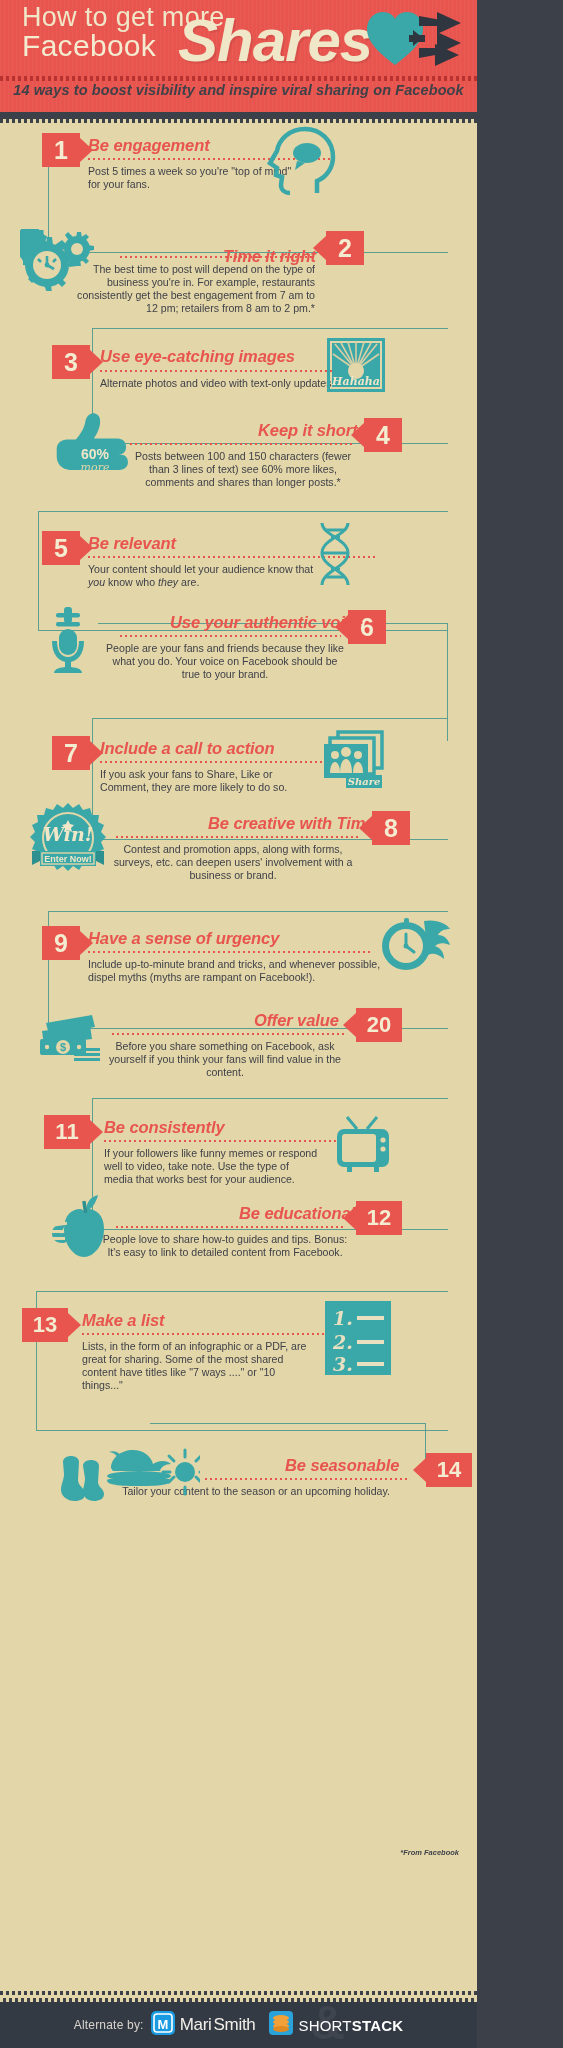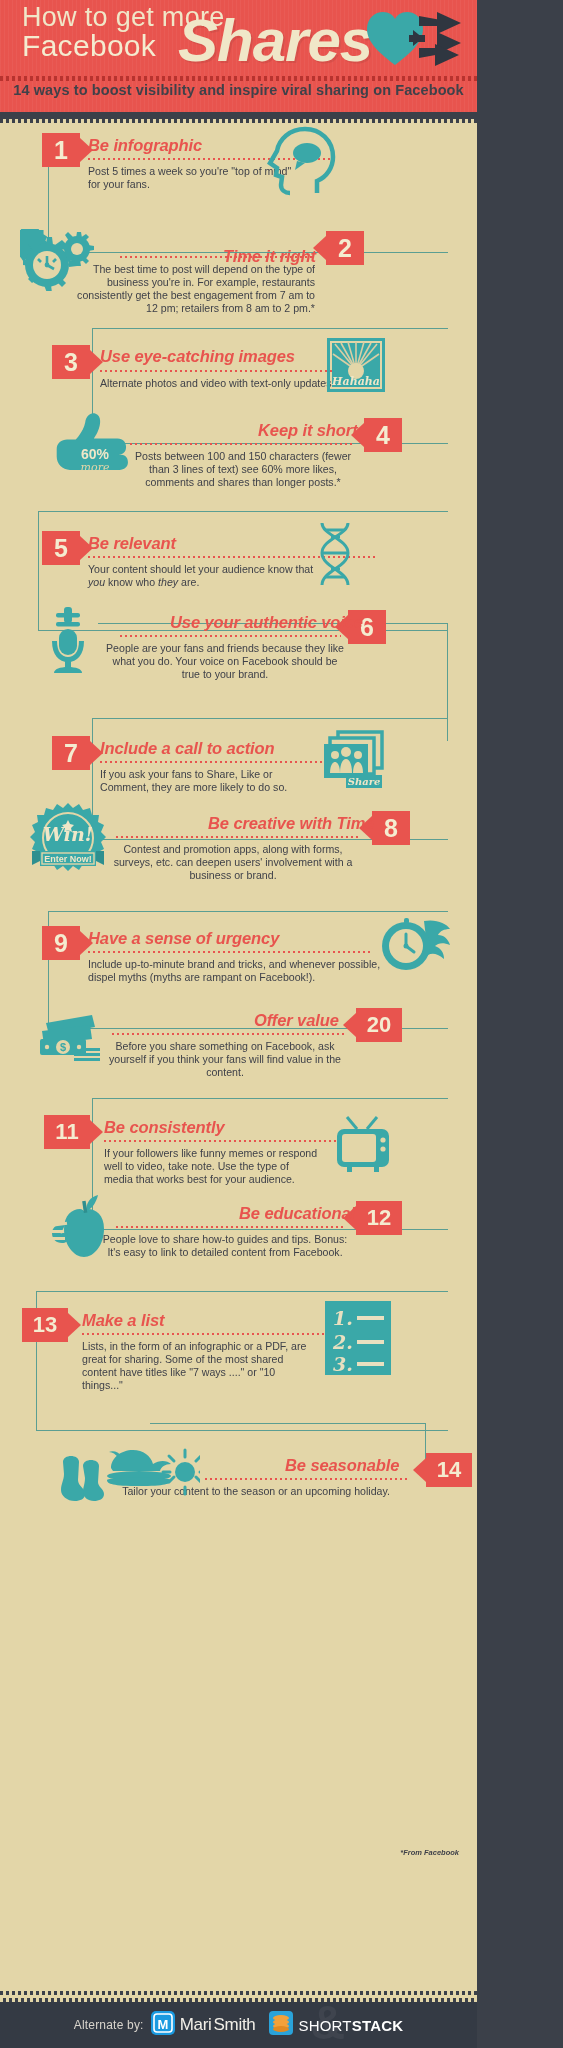--- a/index.html
+++ b/index.html
@@ -42,21 +42,21 @@
   }
   .hdr-icon { position:absolute; right:12px; top:10px; }
   .hdr-divider {
     position:absolute; left:0; right:0; top:76px; height:5px;
     background-image:repeating-linear-gradient(90deg,
       #b8332f 0px,#b8332f 3px, transparent 3px, transparent 6px);
   }
   .hdr-sub {
     position:absolute; left:0; right:0; top:82px;
     text-align:center;
-    font-size:14.5px; font-weight:700;
+    font-size:14.5px; font-style:italic; font-weight:700;
     color:#3f4149; letter-spacing:.1px;
   }
   .dotrule-dark {
     height:4px;
     background-image:repeating-linear-gradient(90deg,
       #3b4049 0px,#3b4049 3px, transparent 3px, transparent 6px);
   }
   .topbar-dark { height:7px; background:#3b4049; }
 
   
@@ -167,21 +167,21 @@
     <div class="hdr-sub">14 ways to boost visibility and inspire viral sharing on Facebook</div>
   </div>
   <div class="topbar-dark"></div>
   <div class="dotrule-dark"></div>
 
   <div class="body">
 
     <div class="conn" style="left:48px; top:25px; width:400px; height:105px; border-top:none; border-right:none;"></div>
     <div class="tip">
       <div class="flag w1 right" style="left:42px; top:10px;">1</div>
-      <div class="tiptitle" style="left:88px; top:13px;">Be infographic</div>
+      <div class="tiptitle" style="left:88px; top:13px;">Be engagement</div>
       <div class="dotline" style="left:88px; top:35px; width:248px;"></div>
       <div class="tiptext" style="left:88px; top:42px; width:205px;">Post 5 times a week so you're "top of mind" for your fans.</div>
       <div class="icon" style="left:265px; top:2px;">
         <svg width="72" height="72" viewBox="0 0 72 72">
           <path fill="none" stroke="#3aa8a8" stroke-width="4.5" d="M52 68 L52 56 C62 52 68 42 68 32 C68 15 55 4 40 4 C25 4 14 14 12 26 L5 38 L12 43 L11 50 L17 52 L16 60 C16 65 20 68 25 68"></path>
           <ellipse fill="#3aa8a8" cx="42" cy="28" rx="14" ry="10"></ellipse>
           <path fill="#3aa8a8" d="M32 36 L30 45 L40 38 Z"></path>
         </svg>
       </div>
     </div>

